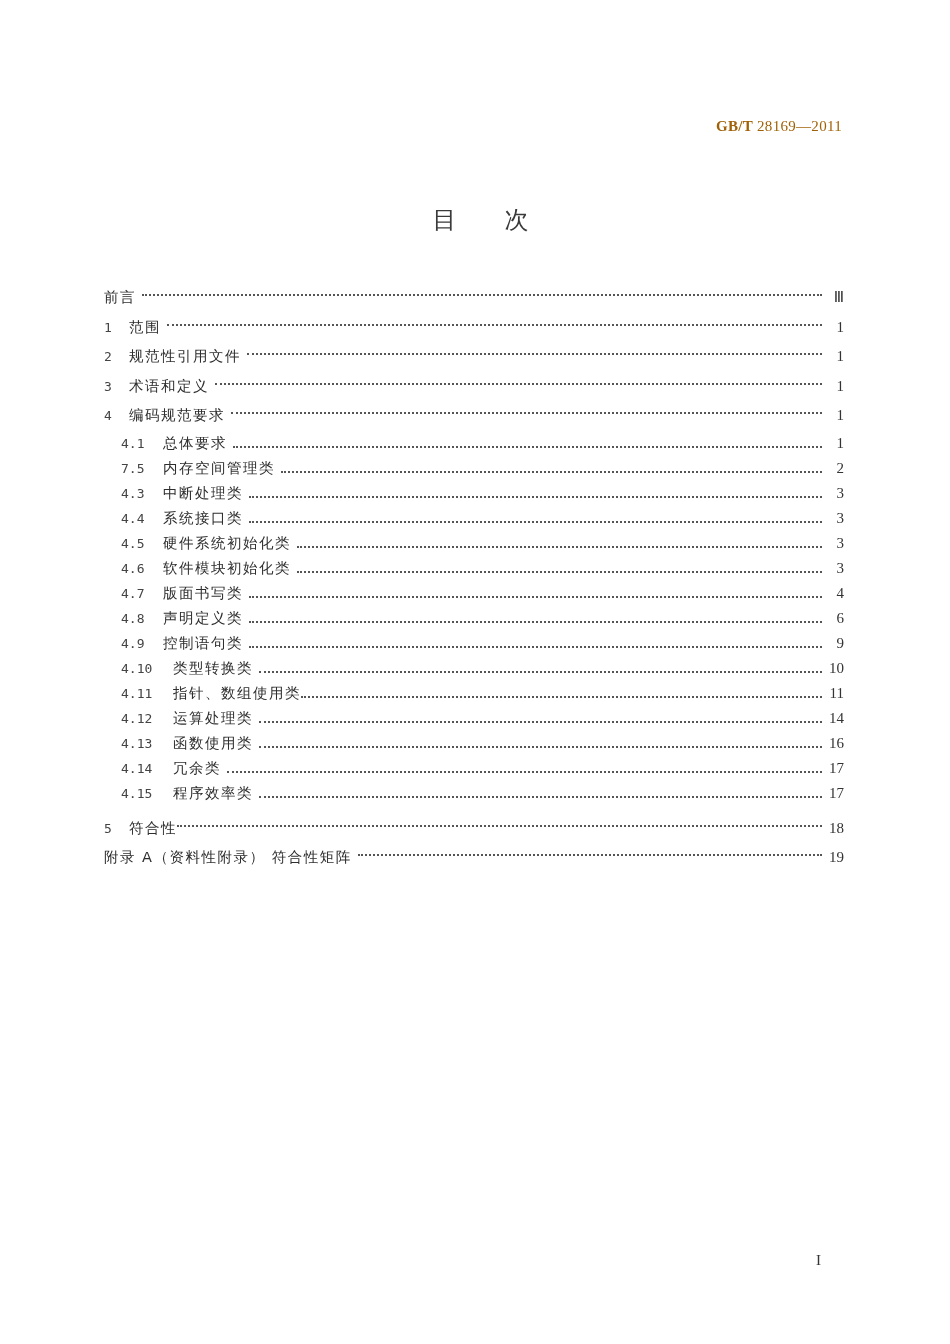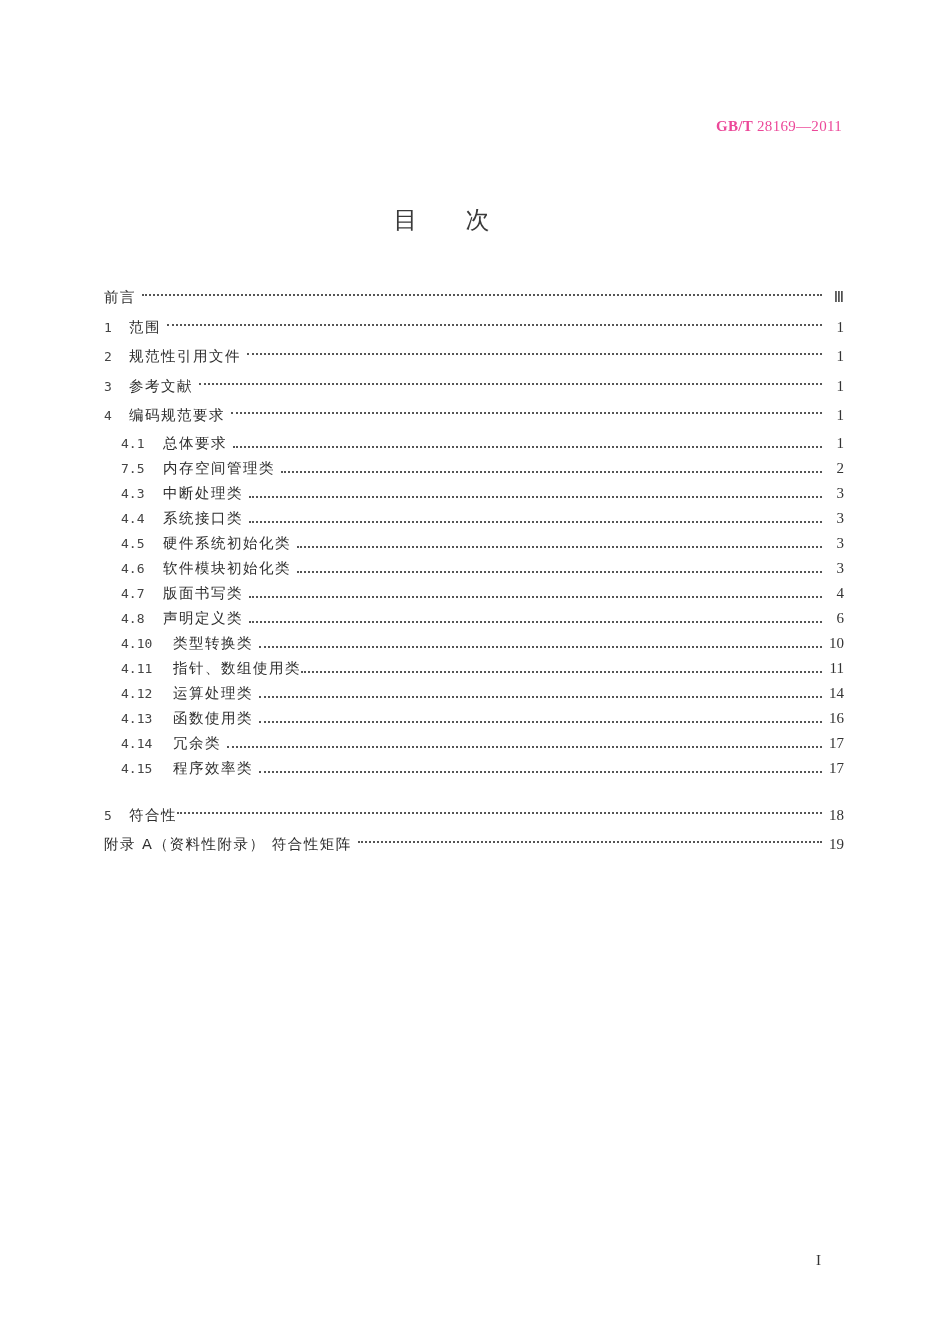--- a/index.html
+++ b/index.html
@@ -1,22 +1,22 @@
 <!DOCTYPE html>
 <html><head>
 <meta charset="utf-8">
 <style>
   html, body { margin: 0; padding: 0; background: #ffffff; }
   body { width: 950px; height: 1344px; position: relative; overflow: hidden;
          font-family: "DejaVu Serif", "Liberation Serif", serif; color: #2a2a2a; }
   .std-code { position: absolute; top: 118px; right: 108px; font-size: 15px;
-              font-family: "Liberation Serif", serif; letter-spacing: 0.3px; color: #ec4899; }
+              font-family: "Liberation Serif", serif; letter-spacing: 0.3px; color: #a16207; }
   .std-code b { font-weight: bold; }
   .title { position: absolute; top: 204px; left: 0; width: 883px; text-align: center;
-           font-family: "DejaVu Sans", sans-serif; font-size: 24px; color: #3a3a3a; }
+           font-family: "DejaVu Sans", sans-serif; font-size: 24px; color: #3a3a3a; padding-left: 39px; }
   .title span { display: inline-block; margin: 0 24px; }
   .toc { position: absolute; left: 104px; width: 740px; top: 283px; }
   .row { display: flex; align-items: baseline; font-size: 14px; height: 25px; line-height: 25px; }
   .row.top { height: 29.5px; line-height: 29.5px; align-items: center; }
   .row.sub { padding-left: 17px; }
   .num { display: inline-block; white-space: pre; color: #444; font-family: "DejaVu Sans Mono", monospace; font-size: 13px; }
   .row.top .num { width: 25px; }
   .row.sub .num { width: 42px; }
   .row.sub.wide .num { width: 52px; }
   .label { white-space: nowrap; padding-right: 6px; font-family: "DejaVu Sans", sans-serif; font-size: 14.5px; letter-spacing: 1.5px; color: #2e2e2e; }
@@ -49,21 +49,21 @@
       <span class="page">1</span>
     </div>
   <div class="row top">
       <span class="num">2</span>
       <span class="label">规范性引用文件</span>
       <span class="leader"></span>
       <span class="page">1</span>
     </div>
   <div class="row top">
       <span class="num">3</span>
-      <span class="label">参考文献</span>
+      <span class="label">术语和定义</span>
       <span class="leader"></span>
       <span class="page">1</span>
     </div>
   <div class="row top">
       <span class="num">4</span>
       <span class="label">编码规范要求</span>
       <span class="leader"></span>
       <span class="page">1</span>
     </div>
 
@@ -108,20 +108,26 @@
       <span class="label">版面书写类</span>
       <span class="leader"></span>
       <span class="page">4</span>
     </div>
   <div class="row sub">
       <span class="num">4.8</span>
       <span class="label">声明定义类</span>
       <span class="leader"></span>
       <span class="page">6</span>
     </div>
+  <div class="row sub">
+      <span class="num">4.9</span>
+      <span class="label">控制语句类</span>
+      <span class="leader"></span>
+      <span class="page">9</span>
+    </div>
   <div class="row sub wide">
       <span class="num">4.10</span>
       <span class="label">类型转换类</span>
       <span class="leader"></span>
       <span class="page">10</span>
     </div>
   <div class="row sub wide">
       <span class="num">4.11</span>
       <span class="label tight">指针、数组使用类</span>
       <span class="leader"></span>
@@ -138,21 +144,21 @@
       <span class="label">函数使用类</span>
       <span class="leader"></span>
       <span class="page">16</span>
     </div>
   <div class="row sub wide">
       <span class="num">4.14</span>
       <span class="label">冗余类</span>
       <span class="leader"></span>
       <span class="page">17</span>
     </div>
-  <div class="row sub wide" style="margin-bottom:20px;">
+  <div class="row sub wide" style="margin-bottom:8px;">
       <span class="num">4.15</span>
       <span class="label">程序效率类</span>
       <span class="leader"></span>
       <span class="page">17</span>
     </div>
 
   <div class="row top">
       <span class="num">5</span>
       <span class="label tight">符合性</span>
       <span class="leader"></span>

